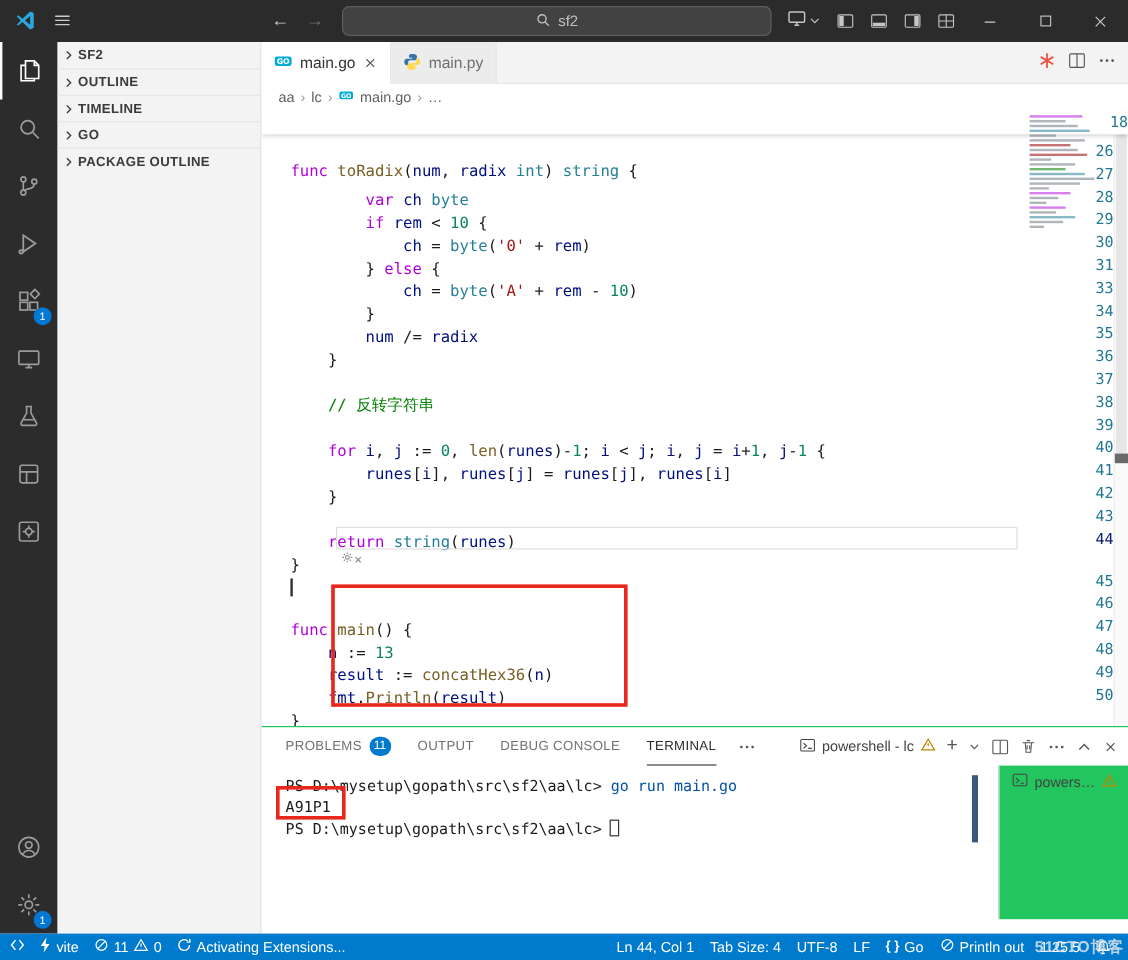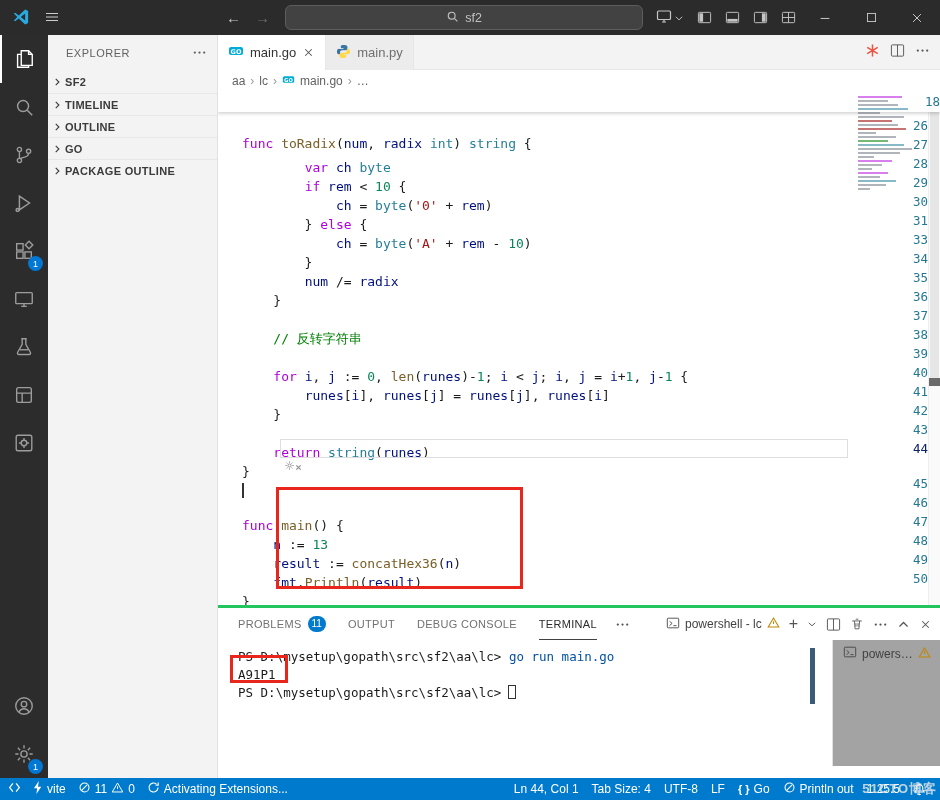--- a/index.html
+++ b/index.html
@@ -69,38 +69,38 @@
   .vscroll { position:absolute; right:0; top:0; width:12px; height:513px; background:#fafafa; border-left:1px solid #eee; }
   .vthumb { position:absolute; left:1px; right:1px; top:0; height:290px; background:rgba(100,100,100,.13); }
   .vmark { position:absolute; left:0; right:0; top:286px; height:8px; background:#6a6a6a; }
 
   
   .anno { position:absolute; border:3px solid #e8261c; z-index:40; pointer-events:none; }
   .anno1 { left:276px; top:487px; width:247px; height:102px; }
   .anno2 { left:230px; top:655px; width:58px; height:28px; }
 
   
-  .panel { position:absolute; left:218px; top:605px; width:722px; height:173px; background:#fff; border-top:3px solid #22c55e; }
+  .panel { position:absolute; left:218px; top:605px; width:722px; height:173px; background:#fff; border-top:1px solid #22c55e; }
   .panel-header { height:32px; display:flex; align-items:center; padding:0 8px 0 20px; }
   .ptabs { display:flex; align-items:center; gap:22px; height:32px; }
   .ptab { display:flex; align-items:center; height:32px; font-size:11px; letter-spacing:.3px; color:#717171; border-bottom:1.5px solid transparent; }
   .ptab.active { color:#2b2b2b; border-bottom-color:#424242; }
   .pbadge { margin-left:6px; min-width:16px; height:16px; padding:0 4px; border-radius:9px; background:#007acc; color:#fff; font-size:10px; display:inline-flex; align-items:center; justify-content:center; letter-spacing:0; }
   .ptabs-dots { margin-left:18px; color:#555; display:flex; }
   .panel-actions { margin-left:auto; display:flex; align-items:center; gap:9px; color:#555; }
   .term-chip { display:flex; align-items:center; gap:5px; font-size:12px; color:#424242; }
   .pa-ico { display:flex; align-items:center; color:#555; }
   .plus-ico { font-size:16px; color:#555; line-height:1; }
 
   .terminal { position:absolute; left:0; top:32px; right:128px; bottom:0; padding:8px 0 0 20px; font-family:"DejaVu Sans Mono", monospace; font-size:12.5px; line-height:18px; color:#1b1b1b; }
   .tline { white-space:pre; }
   .tcmd { color:#0451a5; }
   .term-caret { display:inline-block; width:8px; height:14px; border:1px solid #333; vertical-align:-2px; margin-left:7px; }
   .term-scrollthumb { position:absolute; left:592px; top:40px; width:5px; height:56px; background:#3b5a79; }
-  .terminal-list { position:absolute; right:0; top:32px; width:108px; bottom:12px; background:#a3a3a3; border-left:1px solid #e0e0e0; }
+  .terminal-list { position:absolute; right:0; top:32px; width:108px; bottom:12px; background:#22c55e; border-left:1px solid #e0e0e0; }
   .tl-item { display:flex; align-items:center; gap:5px; padding:5px 4px 5px 10px; font-size:12px; color:#424242; }
 
   
   .statusbar { position:absolute; left:0; top:778px; width:940px; height:22px; background:#007acc; color:#fff; display:flex; align-items:center; font-size:12px; padding:0 8px; }
   .sb-left { display:flex; align-items:center; gap:12px; }
   .sb-right { margin-left:auto; display:flex; align-items:center; gap:13px; padding-right:6px; }
   .st-item { display:flex; align-items:center; gap:4px; white-space:nowrap; }
   .braces { font-size:11px; font-weight:bold; }
   .watermark { position:absolute; right:3px; bottom:2px; font-size:13px; color:rgba(235,235,235,.8); z-index:50; letter-spacing:1px; }
   .watermark b { font-weight:700; }
@@ -256,52 +256,44 @@
           <svg width="22" height="22" viewBox="0 0 24 24" fill="none" stroke="currentColor" stroke-width="1.5">
             <circle cx="12" cy="12" r="3.4"></circle>
             <path d="M12 2.5V6M12 18v3.5M2.5 12H6M18 12h3.5M5.3 5.3L7.8 7.8M16.2 16.2l2.5 2.5M18.7 5.3l-2.5 2.5M7.8 16.2l-2.5 2.5"></path>
           </svg>
           <span class="ab-badge">1</span>
         </div>
       </div>
   </div>
 
   <div class="sidebar">
-    <div class="sb-header">
-      <span>EXPLORER</span>
-      <span class="dots"><svg width="15" height="15" viewBox="0 0 16 16" fill="currentColor">
-            <circle cx="3" cy="8" r="1.2"></circle>
-            <circle cx="8" cy="8" r="1.2"></circle>
-            <circle cx="13" cy="8" r="1.2"></circle>
-          </svg></span>
-    </div>
     <div class="sb-items">
         <div class="sb-item">
           <span class="sb-chev">
             <svg width="10" height="10" viewBox="0 0 16 16" fill="none" stroke="currentColor" stroke-width="1.8">
               <path d="M6 3l5 5-5 5"></path>
             </svg>
           </span>
           <span>SF2</span>
         </div>
         <div class="sb-item">
           <span class="sb-chev">
             <svg width="10" height="10" viewBox="0 0 16 16" fill="none" stroke="currentColor" stroke-width="1.8">
               <path d="M6 3l5 5-5 5"></path>
             </svg>
           </span>
-          <span>TIMELINE</span>
+          <span>OUTLINE</span>
         </div>
         <div class="sb-item">
           <span class="sb-chev">
             <svg width="10" height="10" viewBox="0 0 16 16" fill="none" stroke="currentColor" stroke-width="1.8">
               <path d="M6 3l5 5-5 5"></path>
             </svg>
           </span>
-          <span>OUTLINE</span>
+          <span>TIMELINE</span>
         </div>
         <div class="sb-item">
           <span class="sb-chev">
             <svg width="10" height="10" viewBox="0 0 16 16" fill="none" stroke="currentColor" stroke-width="1.8">
               <path d="M6 3l5 5-5 5"></path>
             </svg>
           </span>
           <span>GO</span>
         </div>
         <div class="sb-item">

